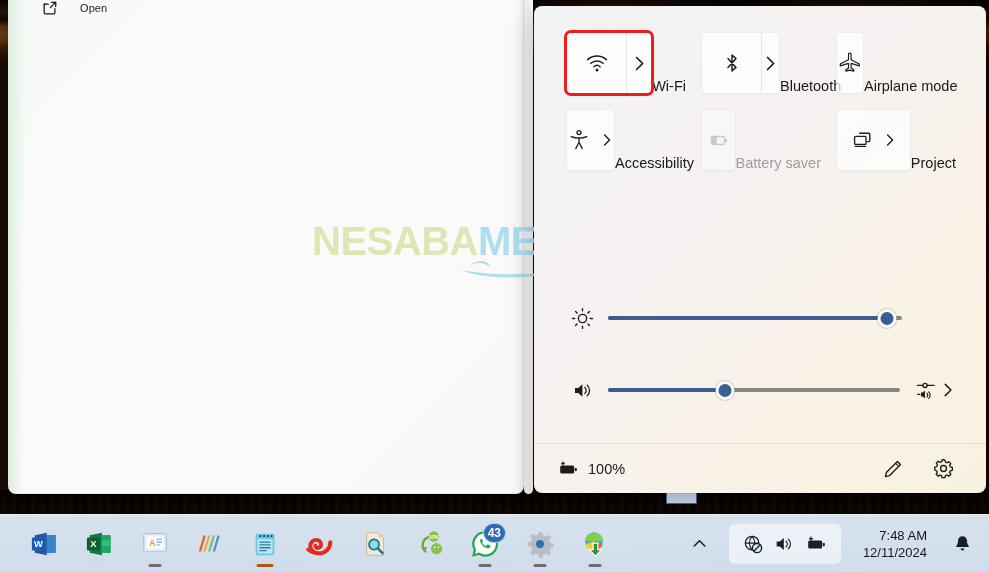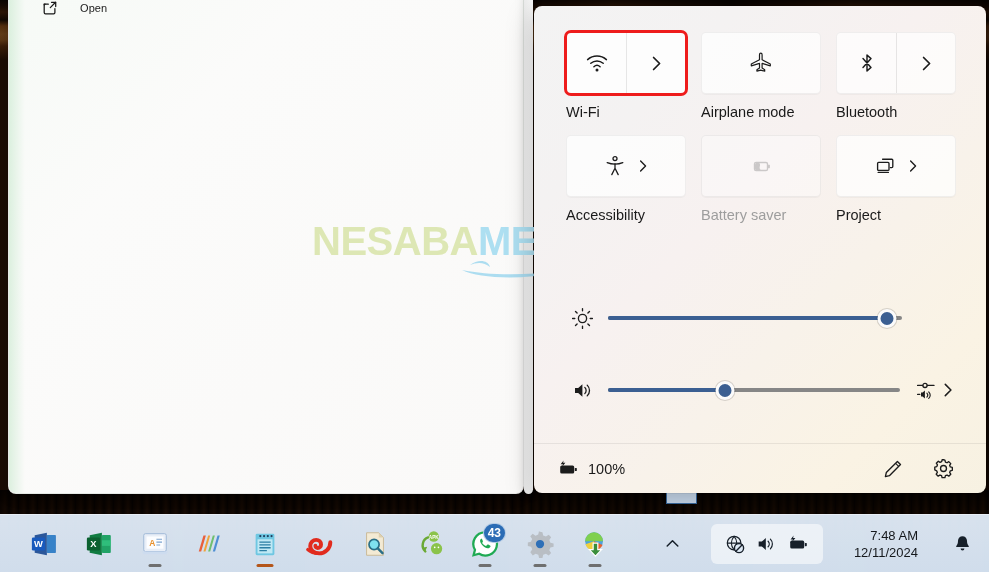--- a/index.html
+++ b/index.html
@@ -154,22 +154,22 @@
     top: 26px;
     width: 390px;
     display: grid;
     grid-template-columns: repeat(3, 120px);
     grid-gap: 15px 15px;
   }
 
   .tile-wrap {
     width: 120px;
     display: flex;
-    flex-direction: column;
-    align-items: flex-start;
+    flex-direction: row;
+    align-items: flex-end;
   }
 
   .tile {
     position: relative;
     width: 120px;
     height: 62px;
     background: rgba(255,255,255,.72);
     border: 1px solid rgba(0,0,0,.055);
     border-radius: 5px;
     display: flex;
@@ -368,21 +368,21 @@
     justify-content: center;
     padding: 0 4px;
     border: 1.5px solid rgba(255,255,255,.65);
   }
 
   .tb-right {
     position: absolute;
     right: 10px;
     display: flex;
     align-items: center;
-    gap: 17px;
+    gap: 8px;
     height: 50px;
   }
   .tray-chevron {
     width: 34px; height: 40px;
     display: flex; align-items: center; justify-content: center;
     margin-right: 4px;
   }
   .tray-group {
     display: flex;
     align-items: center;
@@ -470,44 +470,44 @@
           <div class="tile-chev">
             <svg width="17" height="17" viewBox="0 0 17 17">
               <path d="M5.6 2.5 11.6 8.5 5.6 14.5" stroke="#1c1c1c" stroke-width="1.7" fill="none" stroke-linecap="round" stroke-linejoin="round"></path>
             </svg>
           </div>
         </div>
         <div class="tile-label">Wi-Fi</div>
       </div>
 
       <div class="tile-wrap">
+        <div class="tile split">
+          <div class="tile-main">
+            <svg width="22" height="22" viewBox="0 0 22 22">
+              <path d="M7 6.6 15 15.4 11 19V3l4 3.6-8 8.8" stroke="#1c1c1c" stroke-width="1.45" fill="none" stroke-linecap="round" stroke-linejoin="round"></path>
+            </svg>
+          </div>
+          <div class="tile-chev">
+            <svg width="17" height="17" viewBox="0 0 17 17">
+              <path d="M5.6 2.5 11.6 8.5 5.6 14.5" stroke="#1c1c1c" stroke-width="1.7" fill="none" stroke-linecap="round" stroke-linejoin="round"></path>
+            </svg>
+          </div>
+        </div>
+        <div class="tile-label">Bluetooth</div>
+      </div>
+
+      <div class="tile-wrap">
         <div class="tile single">
           <div class="tile-main">
             <svg width="26" height="26" viewBox="0 0 26 26">
               <path d="M12.8 3.2c.8 0 1.3.6 1.3 1.5v5.1l8.2 4.2v1.8l-8.2-2.4v4.5l2.6 1.9v1.4l-3.9-1.1-3.9 1.1v-1.4l2.6-1.9v-4.5L3.3 15.8V14l8.2-4.2V4.7c0-.9.5-1.5 1.3-1.5z" stroke="#1c1c1c" stroke-width="1.2" fill="none" stroke-linejoin="round"></path>
             </svg>
           </div>
         </div>
         <div class="tile-label">Airplane mode</div>
-      </div>
-
-      <div class="tile-wrap">
-        <div class="tile split">
-          <div class="tile-main">
-            <svg width="22" height="22" viewBox="0 0 22 22">
-              <path d="M7 6.6 15 15.4 11 19V3l4 3.6-8 8.8" stroke="#1c1c1c" stroke-width="1.45" fill="none" stroke-linecap="round" stroke-linejoin="round"></path>
-            </svg>
-          </div>
-          <div class="tile-chev">
-            <svg width="17" height="17" viewBox="0 0 17 17">
-              <path d="M5.6 2.5 11.6 8.5 5.6 14.5" stroke="#1c1c1c" stroke-width="1.7" fill="none" stroke-linecap="round" stroke-linejoin="round"></path>
-            </svg>
-          </div>
-        </div>
-        <div class="tile-label">Bluetooth</div>
       </div>
 
       <div class="tile-wrap">
         <div class="tile inline-chev">
           <div class="tile-main">
             <svg width="24" height="24" viewBox="0 0 24 24">
               <circle cx="12" cy="4.6" r="2" stroke="#1c1c1c" stroke-width="1.3" fill="none"></circle>
               <path d="M4.2 8.6c2.4 1 5 1.5 7.8 1.5s5.4-.5 7.8-1.5" stroke="#1c1c1c" stroke-width="1.3" fill="none" stroke-linecap="round"></path>
               <path d="M12 9.6v4.6l-3.2 6.4M12 14.2l3.2 6.4" stroke="#1c1c1c" stroke-width="1.3" fill="none" stroke-linecap="round"></path>
             </svg>

